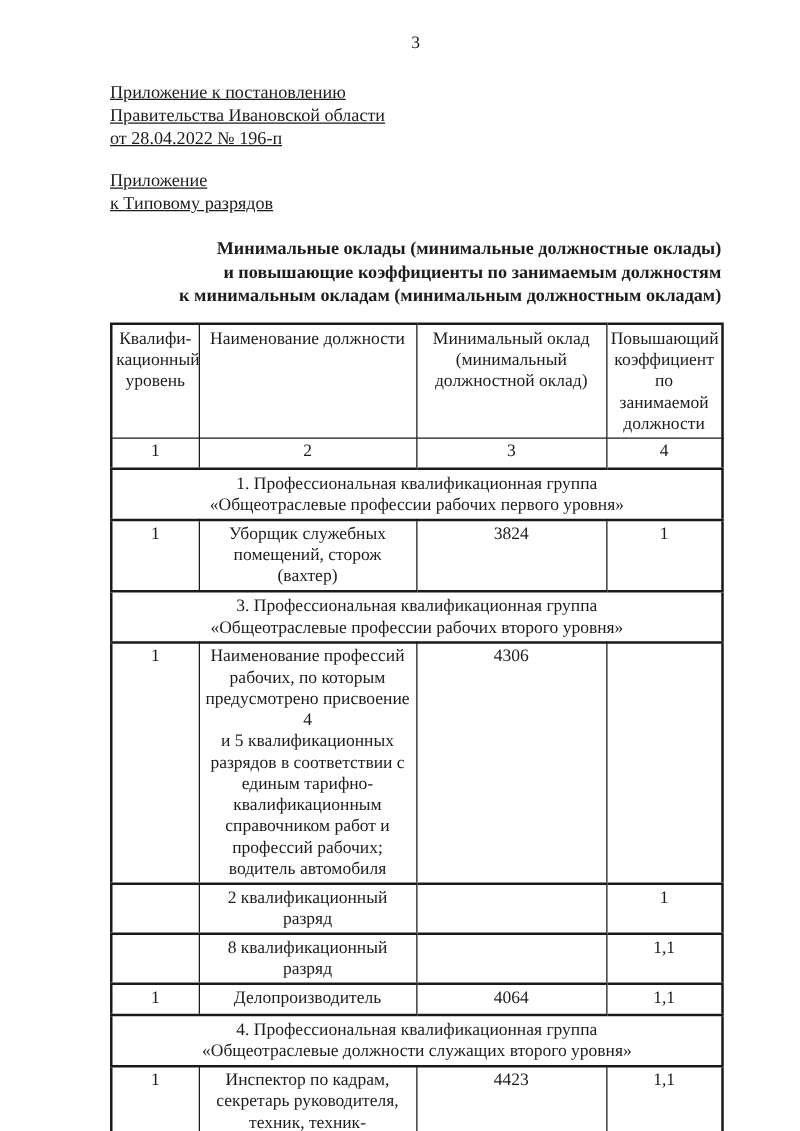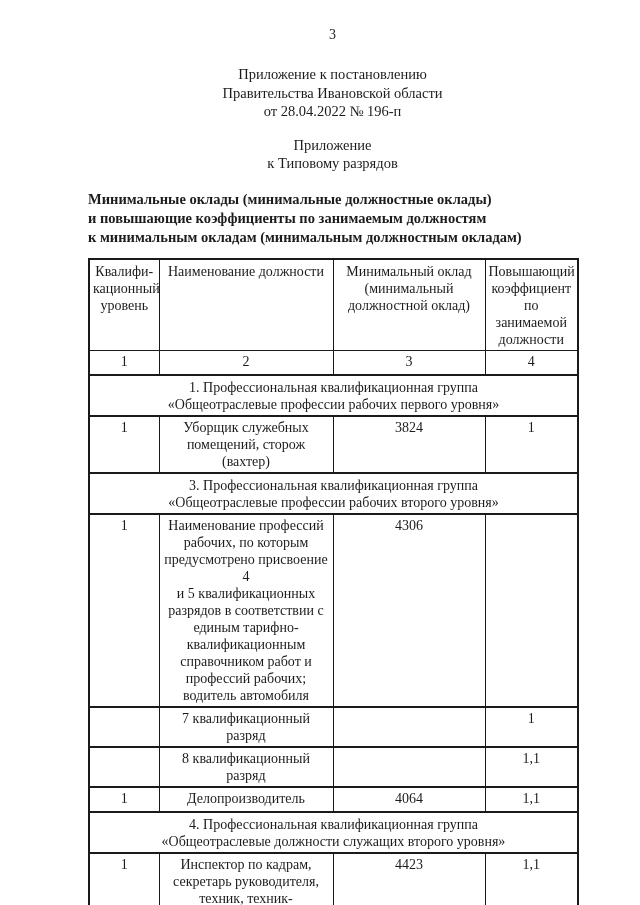--- a/index.html
+++ b/index.html
@@ -22,29 +22,30 @@
     top: 0;
     width: 489px;
   }
   .page-number {
     margin-top: 26px;
     text-align: center;
     font-size: 14px;
     line-height: 18px;
   }
   .ref-block {
-    text-align: center;
+    text-align: left;
     font-size: 14.5px;
     line-height: 18.5px;
+    text-decoration: underline;
   }
   .ref-1 { margin-top: 21px; }
   .ref-2 { margin-top: 15px; }
   .doc-title {
     margin-top: 17px;
-    text-align: left;
+    text-align: right;
     font-weight: bold;
     font-size: 14.5px;
     line-height: 19px;
     white-space: pre-line;
   }
   table.salary {
     margin-top: 11px;
     border-collapse: collapse;
     width: 489px;
     table-layout: fixed;
@@ -164,21 +165,21 @@
 единым тарифно-
 квалификационным
 справочником работ и
 профессий рабочих;
 водитель автомобиля</td>
           <td>4306</td>
           <td></td>
         </tr>
         <tr class="r-small">
           <td></td>
-          <td class="pos-left">7 квалификационный разряд</td>
+          <td class="pos-left">2 квалификационный разряд</td>
           <td></td>
           <td>1</td>
         </tr>
         <tr class="r-small">
           <td></td>
           <td class="pos-left">8 квалификационный разряд</td>
           <td></td>
           <td>1,1</td>
         </tr>
 

